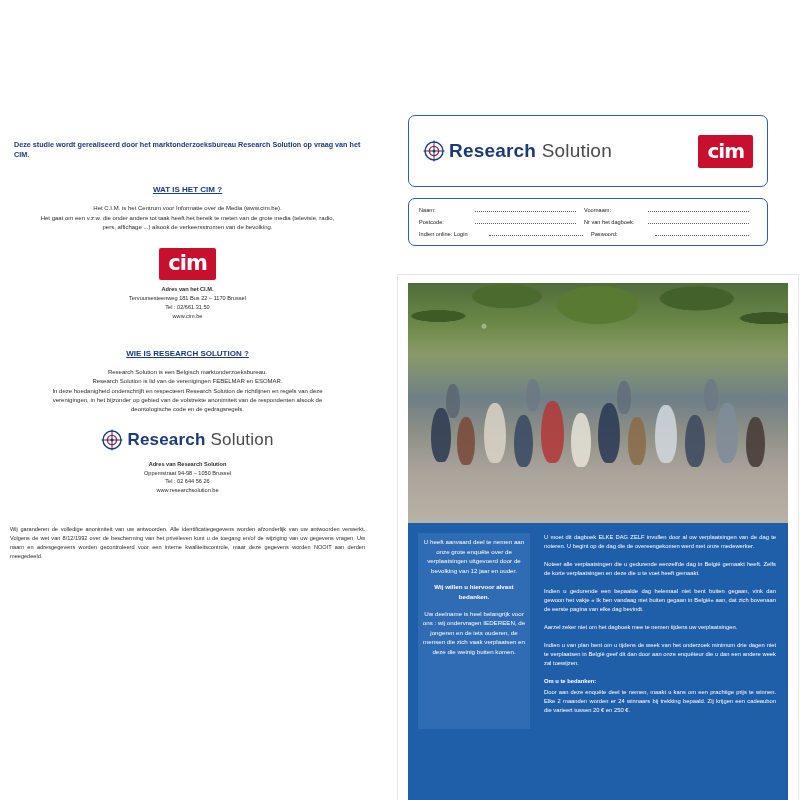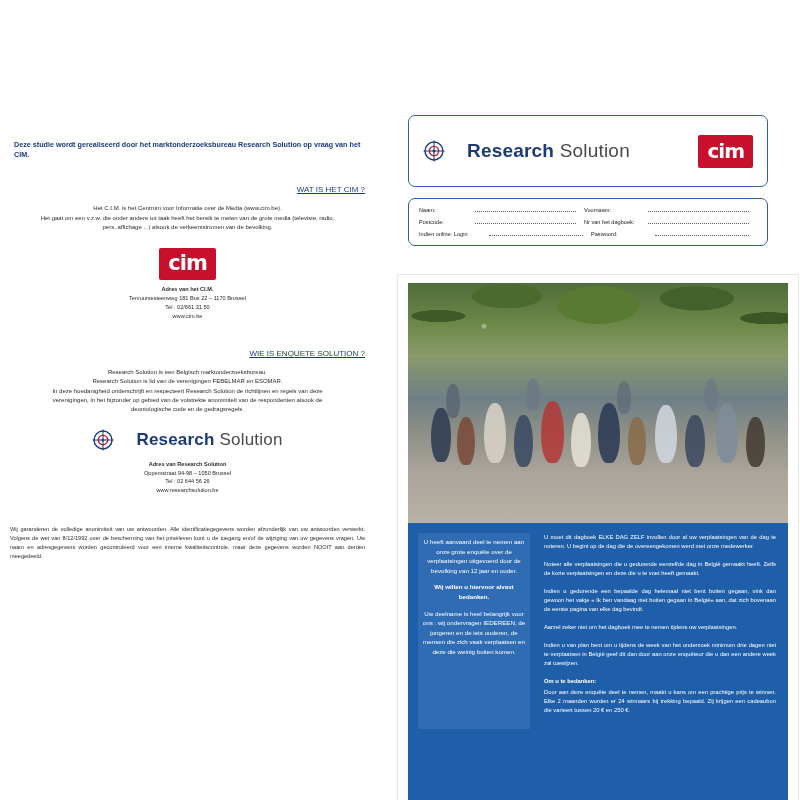--- a/index.html
+++ b/index.html
@@ -12,42 +12,42 @@
 
   
   .left{
     position:absolute;left:10px;top:140px;width:355px;
   }
   .left .lead{
     font-size:7.2px;font-weight:bold;color:#1b3a7a;line-height:1.35;
     margin:0 0 26px 4px;
   }
   .sect-title{
-    text-align:right;font-size:8px;font-weight:normal;color:#1b3a7a;
+    text-align:center;font-size:8px;font-weight:bold;color:#1b3a7a;
     text-decoration:underline;margin:0 0 10px 0;
   }
   .ctext{
     text-align:center;font-size:6px;line-height:1.55;color:#2a2a2a;
     margin:0 auto;max-width:300px;
   }
   .cim-logo-wrap{text-align:center;margin:16px 0 4px;}
   .cim-logo{
     display:inline-block;background:#c8102e;color:#ffffff;
     font-family:"DejaVu Sans", sans-serif;font-weight:bold;
     font-size:21px;letter-spacing:-1px;
     padding:5px 9px 6px 9px;line-height:1;border-radius:2px;
     position:relative;
   }
   .addr{
     text-align:center;font-size:5.6px;line-height:1.6;color:#2a2a2a;margin-top:5px;
   }
   .addr .hd{font-weight:bold;}
 
   .rs-logo-wrap{text-align:center;margin:14px 0 2px;}
-  .rs-logo{display:inline-flex;align-items:center;gap:22px;}
+  .rs-logo{display:inline-flex;align-items:center;gap:4px;}
   .rs-mark{width:22px;height:22px;position:relative;display:inline-block;}
   .rs-mark svg{display:block;}
   .rs-word{font-size:17px;color:#1b3a7a;font-weight:bold;letter-spacing:.2px;}
   .rs-word .thin{font-weight:normal;color:#4a4a4a;}
 
   .footer-note{
     font-size:5.6px;line-height:1.6;color:#2a2a2a;margin-top:30px;
     text-align:justify;
   }
 
@@ -150,21 +150,21 @@
       <span class="cim-logo">cim</span>
     </div>
 
     <div class="addr">
       <div class="hd">Adres van het CI.M.</div>
       <div>Tervuursesteenweg 181 Bus 22 – 1170 Brussel</div>
       <div>Tel : 02/661.31.50</div>
       <div>www.cim.be</div>
     </div>
 
-    <h2 class="sect-title" style="margin-top:28px;">WIE IS ENQUETE SOLUTION ?</h2>
+    <h2 class="sect-title" style="margin-top:28px;">WIE IS RESEARCH SOLUTION ?</h2>
     <p class="ctext" style="white-space:pre-line;">Research Solution is een Belgisch marktonderzoeksbureau.
 Research Solution is lid van de verenigingen  FEBELMAR en ESOMAR.
 In deze hoedanigheid onderschrijft en respecteert Research Solution de richtlijnen en regels van deze verenigingen, in het bijzonder op gebied van de volstrekte anonimiteit van de respondenten alsook de deontologische code en de gedragsregels.</p>
 
     <div class="rs-logo-wrap">
       <span class="rs-logo">
         <span class="rs-mark">
           <svg width="22" height="22" viewBox="0 0 22 22">
             <circle cx="11" cy="11" r="9" fill="none" stroke="#1b3a7a" stroke-width="1.4"></circle>
             <circle cx="11" cy="11" r="4.6" fill="none" stroke="#c8102e" stroke-width="1.4"></circle>

